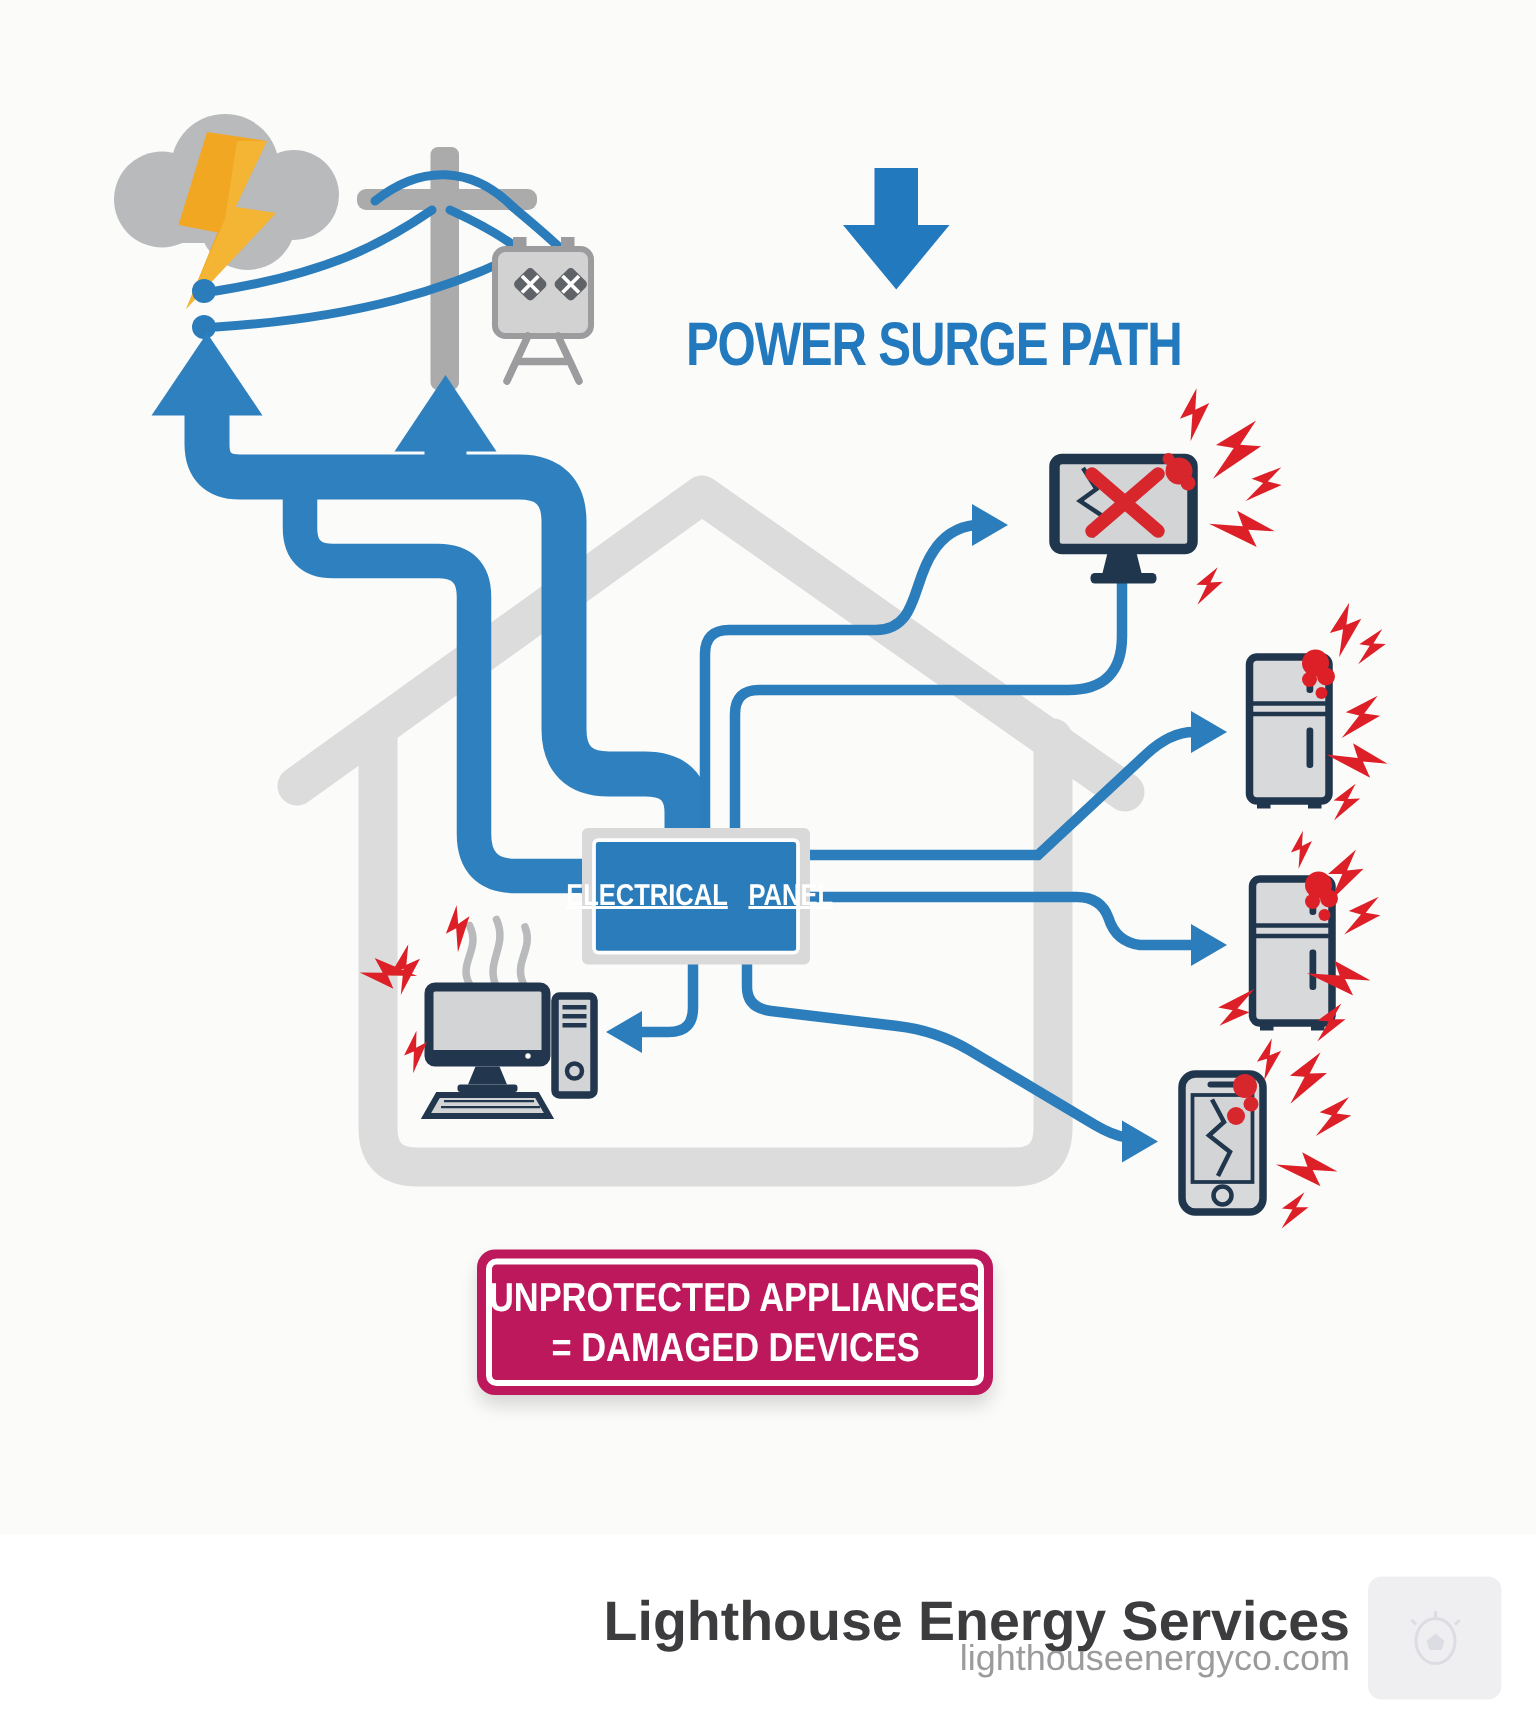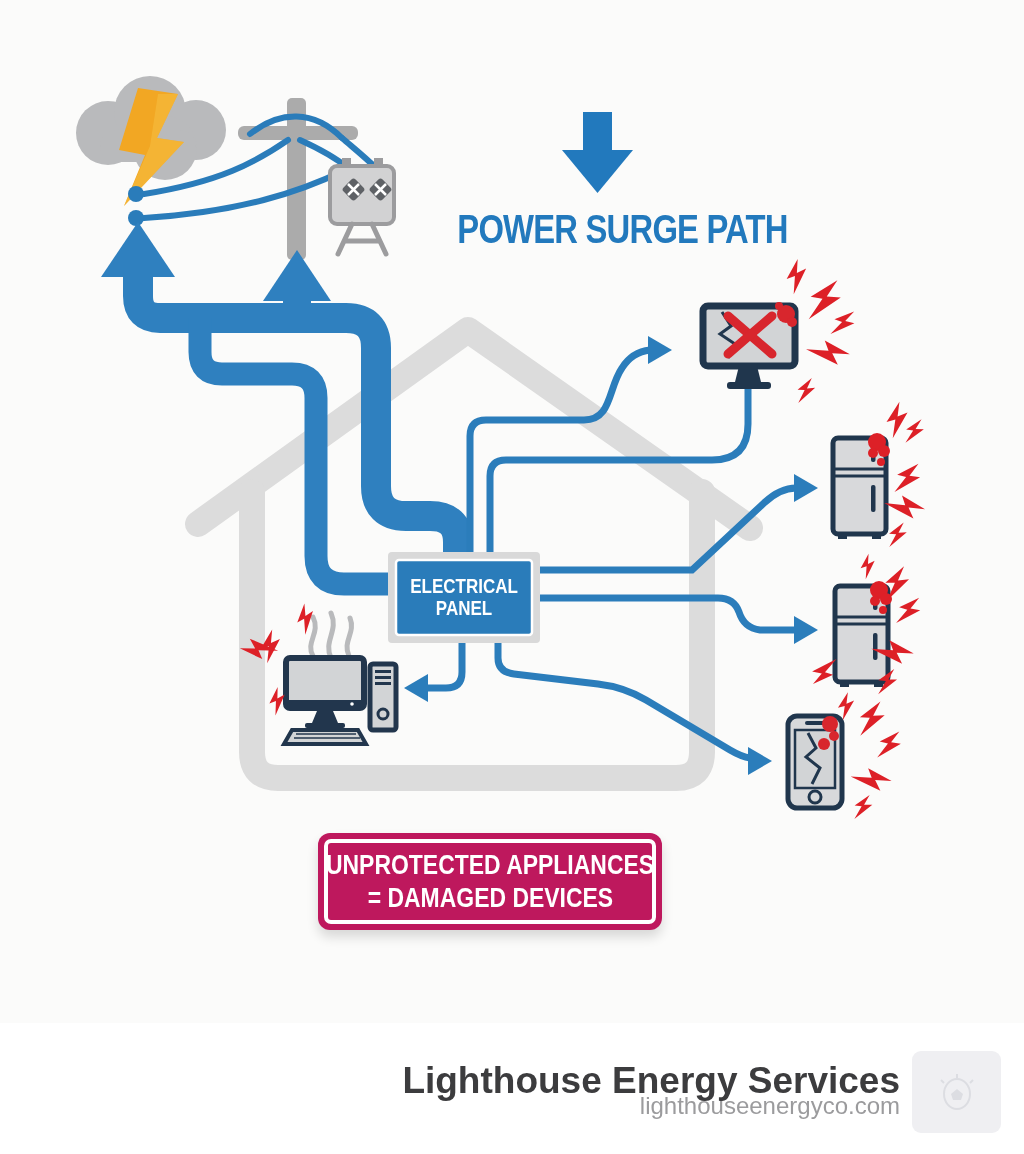--- a/index.html
+++ b/index.html
@@ -16,23 +16,23 @@
 
   
   .surge-title{
     left:416px;top:206px;width:360px;white-space:nowrap;
     font-size:41px;font-weight:800;letter-spacing:-1px;color:#2279bd;
   }
 
   
   .panel-label{
     left:396px;top:560px;width:136px;height:74px;
-    display:flex;flex-direction:column;justify-content:center;
+    display:flex;flex-direction:row;align-items:center;justify-content:center;
     color:#ffffff;font-weight:800;font-size:20px;line-height:1.12;
-    text-align:center;white-space:nowrap;
+    text-align:center;white-space:nowrap;text-decoration:underline;
   }
   .panel-label span{display:block;transform:scaleX(0.85);transform-origin:center;}
 
   
   .banner{
     left:318px;top:833px;width:344px;height:97px;
     background:#be185d;border-radius:12px;
     box-shadow:0 7px 12px rgba(0,0,0,0.14);
     display:flex;flex-direction:column;align-items:center;justify-content:center;
   }

